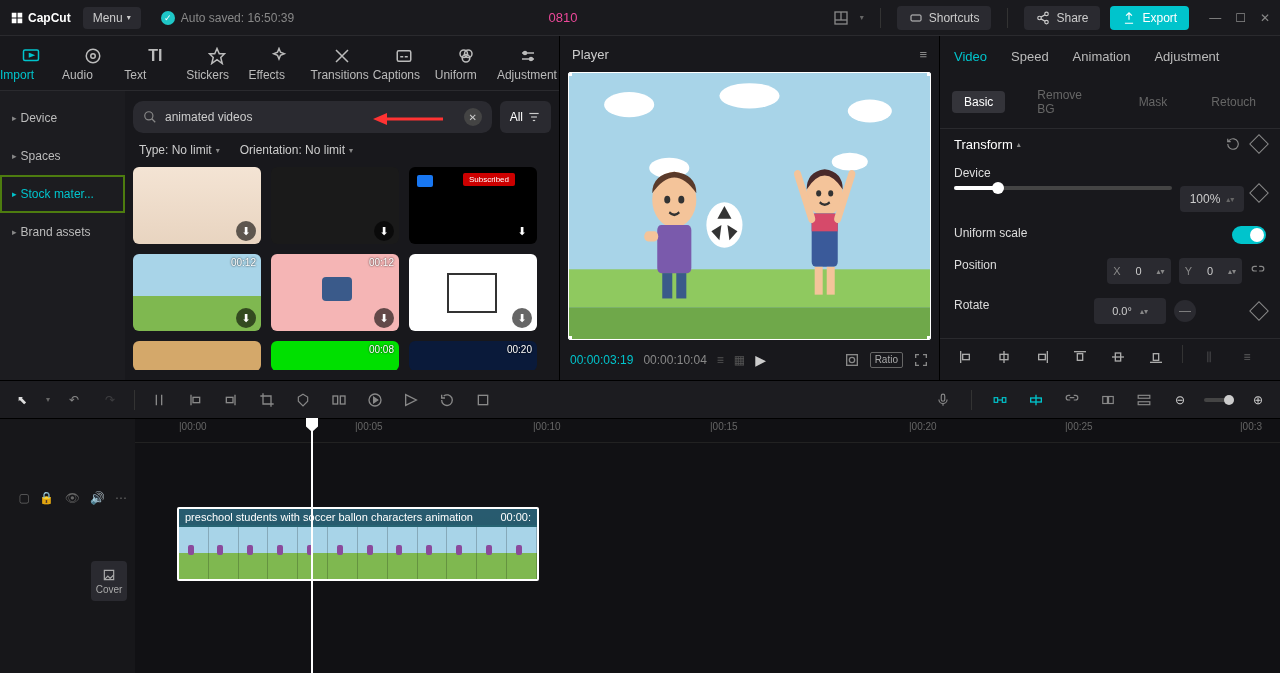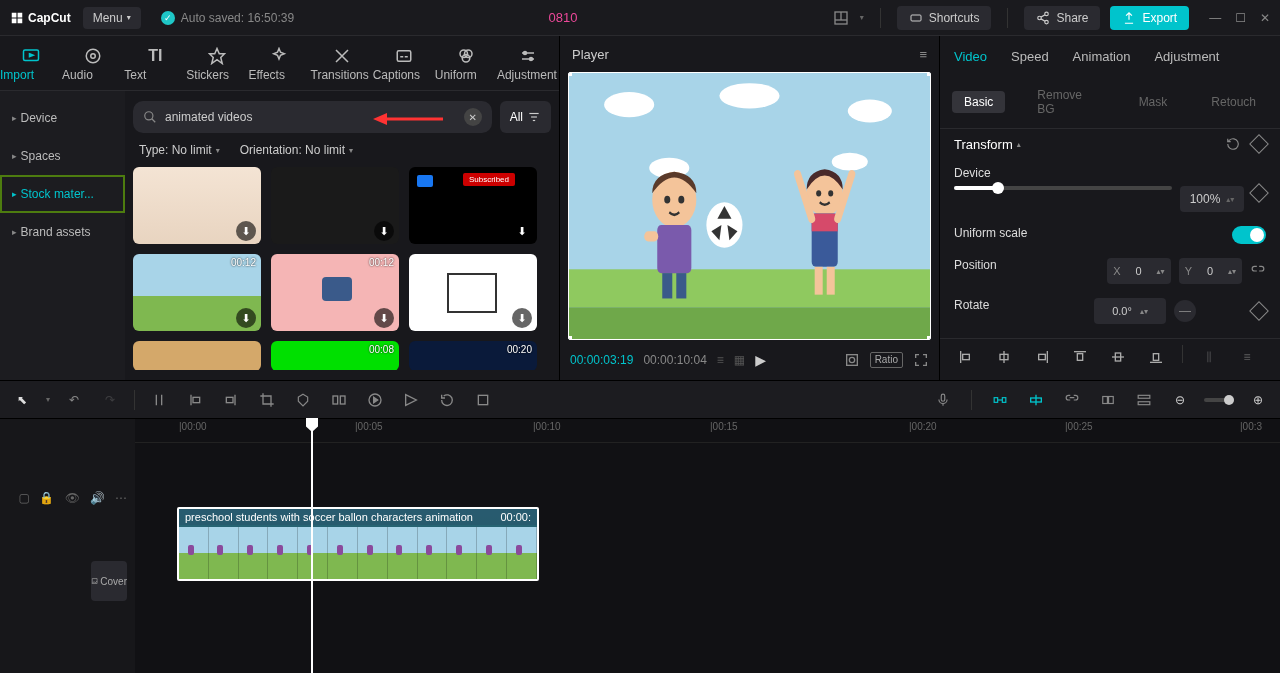--- a/index.html
+++ b/index.html
@@ -83,21 +83,21 @@
 .timeline-panel { height: 293px; background: #111114; border-top: 1px solid #000; display: flex; flex-direction: column; }
 .tl-toolbar { height: 38px; background: #1c1c20; display: flex; align-items: center; padding: 0 10px; gap: 12px; border-bottom: 1px solid #000; }
 .tl-toolbar .spacer { flex: 1; }
 .tl-tool { width: 24px; height: 24px; display: flex; align-items: center; justify-content: center; color: #888; }
 .tl-ruler { height: 24px; background: #111114; position: relative; border-bottom: 1px solid #222; }
 .tl-tick { position: absolute; top: 2px; font-size: 10px; color: #666; }
 .tl-playhead { position: absolute; top: 0; width: 2px; background: #fff; }
 .tl-playhead::before { content: ""; position: absolute; top: -1px; left: -5px; width: 12px; height: 14px; background: #fff; clip-path: polygon(0 0, 100% 0, 100% 60%, 50% 100%, 0 60%); }
 .tl-left { width: 135px; background: #17171a; display: flex; flex-direction: column; justify-content: center; align-items: flex-end; padding-right: 8px; gap: 8px; }
 .tl-left-icons { display: flex; gap: 10px; color: #666; font-size: 12px; }
-.cover-btn { width: 36px; height: 40px; background: #2a2a30; border-radius: 4px; display: flex; flex-direction: row; align-items: center; justify-content: center; color: #aaa; font-size: 10px; gap: 2px; }
+.cover-btn { width: 36px; height: 40px; background: #2a2a30; border-radius: 4px; display: flex; flex-direction: column; align-items: center; justify-content: center; color: #aaa; font-size: 10px; gap: 2px; }
 .tl-right { flex: 1; position: relative; }
 .clip { position: absolute; top: 88px; left: 42px; width: 362px; height: 74px; background: linear-gradient(#2a6b7a, #1a4b5a); border: 2px solid #fff; border-radius: 2px; overflow: hidden; }
 .clip-label { position: absolute; top: 0; left: 0; right: 0; background: rgba(40,90,110,0.9); color: #fff; font-size: 11px; padding: 2px 6px; display: flex; justify-content: space-between; }
 .clip-frames { position: absolute; top: 18px; left: 0; right: 0; bottom: 0; display: flex; }
 .clip-frame { flex: 1; background: linear-gradient(#a8d4e8 50%, #7fb850 50%); border-right: 1px solid rgba(0,0,0,0.2); position: relative; }
 .clip-frame::after { content: ""; position: absolute; left: 30%; top: 35%; width: 6px; height: 10px; background: #8b4a9c; border-radius: 2px; }
 .playhead-line { position: absolute; left: 176px; top: 0; bottom: 0; width: 2px; background: #fff; }
 svg { display: block; }
 </style>
 </head>

